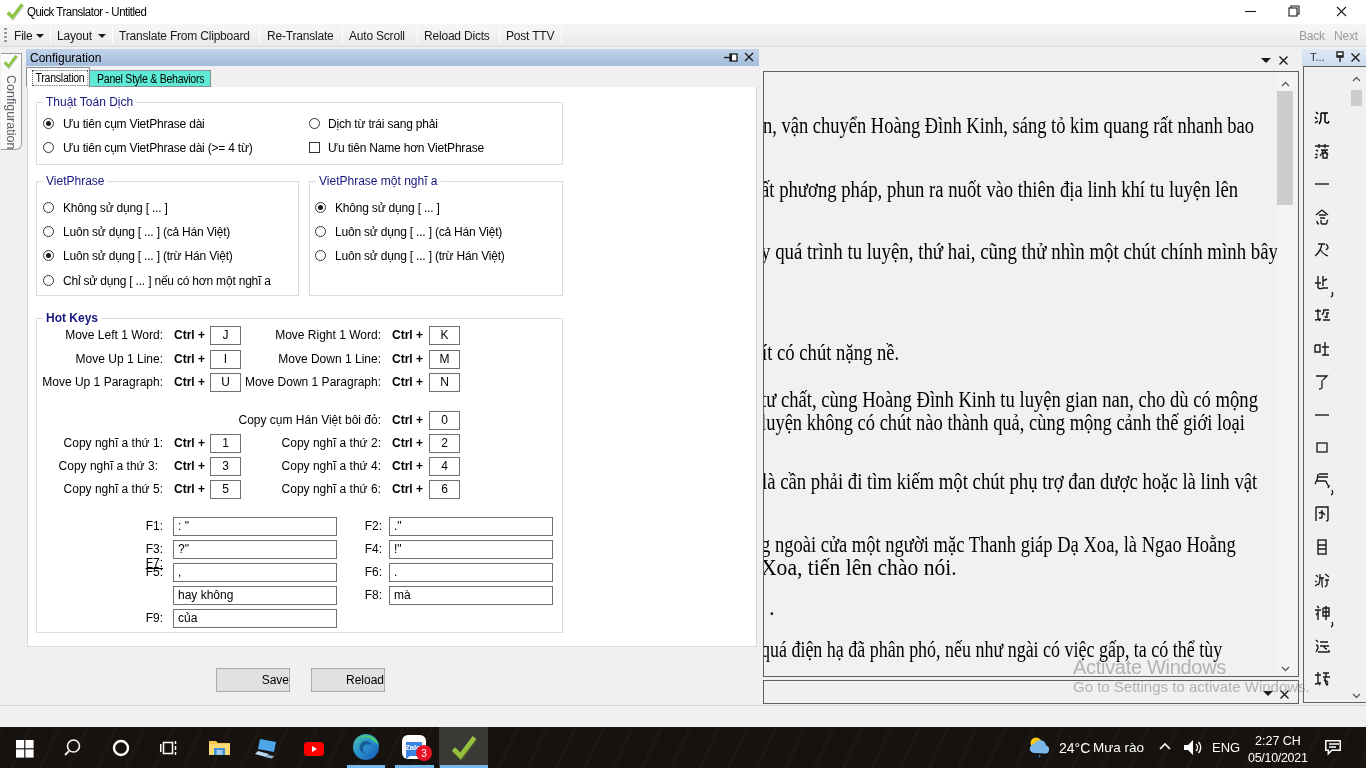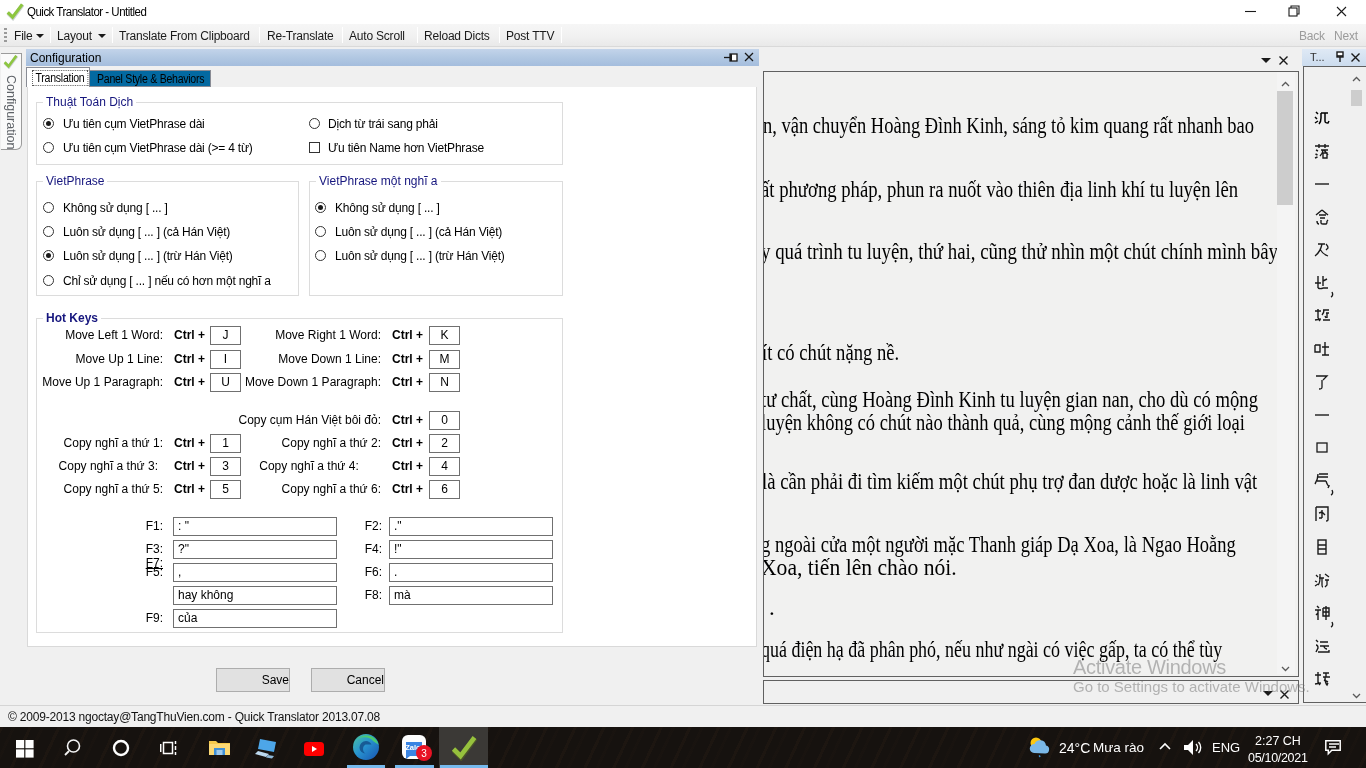--- a/index.html
+++ b/index.html
@@ -17,21 +17,21 @@
   .msep { position:absolute; top:27px; width:1px; height:16px; background:#c9c9c9; border-right:1px solid #fff; }
   .marr { position:absolute; top:34px; width:0; height:0; border-left:4px solid transparent; border-right:4px solid transparent; border-top:4px solid #1a1a1a; }
   
   #vtab { left:1px; top:53px; width:21px; height:97px; background:#fafafa;
     border:1px solid #9b9b9b; border-left:none; border-radius:0 0 6px 0; }
   #vtabtxt { left:4px; top:75px; font-size:12.5px; color:#5d6166; writing-mode:vertical-rl; letter-spacing:0; }
   
   #cfgtitle { left:26px; top:49px; width:733px; height:17px;
     background:linear-gradient(180deg,#c3d4ea 0%,#b3c9e3 45%,#a4bddd 100%); }
   #cfgtitletxt { left:30px; top:51px; font-size:12px; color:#000; }
-  .tab { position:absolute; border:1px solid #898c95; background:#0369a1; font-size:12px; letter-spacing:-0.3px; color:#000; } .tab span { white-space:nowrap; transform:scaleX(0.88); transform-origin:0 0; }
+  .tab { position:absolute; border:1px solid #898c95; background:#5eead4; font-size:12px; letter-spacing:-0.3px; color:#000; } .tab span { white-space:nowrap; transform:scaleX(0.88); transform-origin:0 0; }
   #tab1 { left:26px; top:67px; width:64px; height:20px; background:#fff; border-bottom:none; z-index:3; }
   #tab2 { left:90px; top:70px; width:121px; height:17px; border-left:none; }
   #cfgwhite { left:27px; top:87px; width:730px; height:560px; background:#fff; border-left:1px solid #d9d9d9; border-right:1px solid #d9d9d9; border-bottom:1px solid #d9d9d9; }
   .grp { position:absolute; border:1px solid #dcdcdc; }
   .grplabel { position:absolute; top:-8px; background:#fff; color:#16167e; font-size:12px; padding:0 3px; }
   .radio { position:absolute; width:11px; height:11px; border:1px solid #333; border-radius:50%; background:#fff; }
   .radio.sel::after { content:""; position:absolute; left:2px; top:2px; width:5px; height:5px; border-radius:50%; background:#1a1a1a; }
   .cklabel { position:absolute; font-size:12px; letter-spacing:-0.2px; color:#000; white-space:nowrap; }
   .keybox { position:absolute; width:31px; height:19px; border:1px solid #707070; background:#fff; font-size:12px; text-align:center; line-height:17px; }
   .fbox { position:absolute; height:19px; border:1px solid #707070; background:#fff; font-size:12px; line-height:17px; padding-left:4px; }
@@ -181,21 +181,21 @@
 <div class="keybox" style="left:429px;top:411px;">0</div>
 <div class="hklabel" style="left:20px;top:436px;width:143px;">Copy nghĩ a thứ 1:</div>
 <div class="ctrl" style="left:174px;top:436px;">Ctrl  +</div>
 <div class="keybox" style="left:210px;top:434px;">1</div>
 <div class="hklabel" style="left:237px;top:436px;width:144px;">Copy nghĩ a thứ 2:</div>
 <div class="ctrl" style="left:392px;top:436px;">Ctrl  +</div>
 <div class="keybox" style="left:429px;top:434px;">2</div>
 <div class="hklabel" style="left:15px;top:459px;width:143px;text-align:right;">Copy nghĩ a thứ 3:</div>
 <div class="ctrl" style="left:174px;top:459px;">Ctrl  +</div>
 <div class="keybox" style="left:210px;top:457px;">3</div>
-<div class="hklabel" style="left:237px;top:459px;width:144px;text-align:center;">Copy nghĩ a thứ 4:</div>
+<div class="hklabel" style="left:237px;top:459px;width:144px;">Copy nghĩ a thứ 4:</div>
 <div class="ctrl" style="left:392px;top:459px;">Ctrl  +</div>
 <div class="keybox" style="left:429px;top:457px;">4</div>
 <div class="hklabel" style="left:20px;top:482px;width:143px;">Copy nghĩ a thứ 5:</div>
 <div class="ctrl" style="left:174px;top:482px;">Ctrl  +</div>
 <div class="keybox" style="left:210px;top:480px;">5</div>
 <div class="hklabel" style="left:237px;top:482px;width:144px;">Copy nghĩ a thứ 6:</div>
 <div class="ctrl" style="left:392px;top:482px;">Ctrl  +</div>
 <div class="keybox" style="left:429px;top:480px;">6</div>
 
 <div class="hklabel" style="left:120px;top:519px;width:43px;">F1:</div>
@@ -211,21 +211,21 @@
 <div class="hklabel" style="left:339px;top:565px;width:43px;">F6:</div>
 <div class="fbox" style="left:389px;top:563px;width:164px;">.</div>
 <div class="hklabel" style="left:120px;top:556px;width:43px;text-decoration:underline;">F7:</div>
 <div class="fbox" style="left:173px;top:586px;width:164px;">hay không</div>
 <div class="hklabel" style="left:339px;top:588px;width:43px;">F8:</div>
 <div class="fbox" style="left:389px;top:586px;width:164px;">mà</div>
 <div class="hklabel" style="left:120px;top:611px;width:43px;">F9:</div>
 <div class="fbox" style="left:173px;top:609px;width:164px;">của</div>
 
 <div class="btn" style="left:216px;top:668px;">Save</div>
-<div class="btn" style="left:311px;top:668px;">Cancel</div>
+<div class="btn" style="left:311px;top:668px;">Reload</div>
 
 <div class="abs" style="left:1261px;top:58px;width:0;height:0;border-left:5px solid transparent;border-right:5px solid transparent;border-top:5px solid #1a1a1a;"></div>
 <svg class="abs" style="left:1278px;top:55px;width:11px;height:11px" viewBox="0 0 11 11">
     <path d="M1.5 1.5 L9.5 9.5 M9.5 1.5 L1.5 9.5" stroke="#1a1a1a" stroke-width="1.4"></path>
   </svg>
 <div id="rpanel" class="abs">
   <div id="rtext">
     <div class="tline" style="left:-1px;top:42px;transform:scaleX(0.804);">n, vận chuyển Hoàng Đình Kinh, sáng tỏ kim quang rất nhanh bao</div>
     <div class="tline" style="left:-3px;top:106px;transform:scaleX(0.813);">ất phương pháp, phun ra nuốt vào thiên địa linh khí tu luyện lên</div>
     <div class="tline" style="left:-3px;top:168px;transform:scaleX(0.82);">y quá trình tu luyện, thứ hai, cũng thử nhìn một chút chính mình bây</div>
@@ -385,21 +385,20 @@
 
 <svg class="chev" style="left:1352px;top:75px;" viewBox="0 0 9 9">
     <path d="M1 6 L4.5 2.5 L8 6" fill="none" stroke="#5a5a5a" stroke-width="1.3"></path>
   </svg>
 <div class="sbthumb" style="left:1351px;top:90px;width:11px;height:16px;"></div>
 <svg class="chev" style="left:1352px;top:691px;" viewBox="0 0 9 9">
     <path d="M1 3 L4.5 6.5 L8 3" fill="none" stroke="#5a5a5a" stroke-width="1.3"></path>
   </svg>
 
 <div id="statusbar" class="abs">
-    <span style="position:absolute;left:8px;top:4px;">© 2009-2013 ngoctay@TangThuVien.com - Quick Translator 2013.07.08</span>
 <span style="position:absolute;left:1368px;top:4px;">1.833 từ</span>
   </div>
 
 <div id="taskbar" class="abs">
   <div class="abs" style="left:439px;top:0;width:49px;height:41px;background:#3b3936;"></div>
 
   <svg class="abs" style="left:16px;top:13px;width:18px;height:18px" viewBox="0 0 18 18">
     <rect x="0" y="0" width="8.2" height="8.2" fill="#fefefe"></rect>
       <rect x="9.4" y="0" width="8.2" height="8.2" fill="#fefefe"></rect>
     <rect x="0" y="9.4" width="8.2" height="8.2" fill="#fefefe"></rect>

